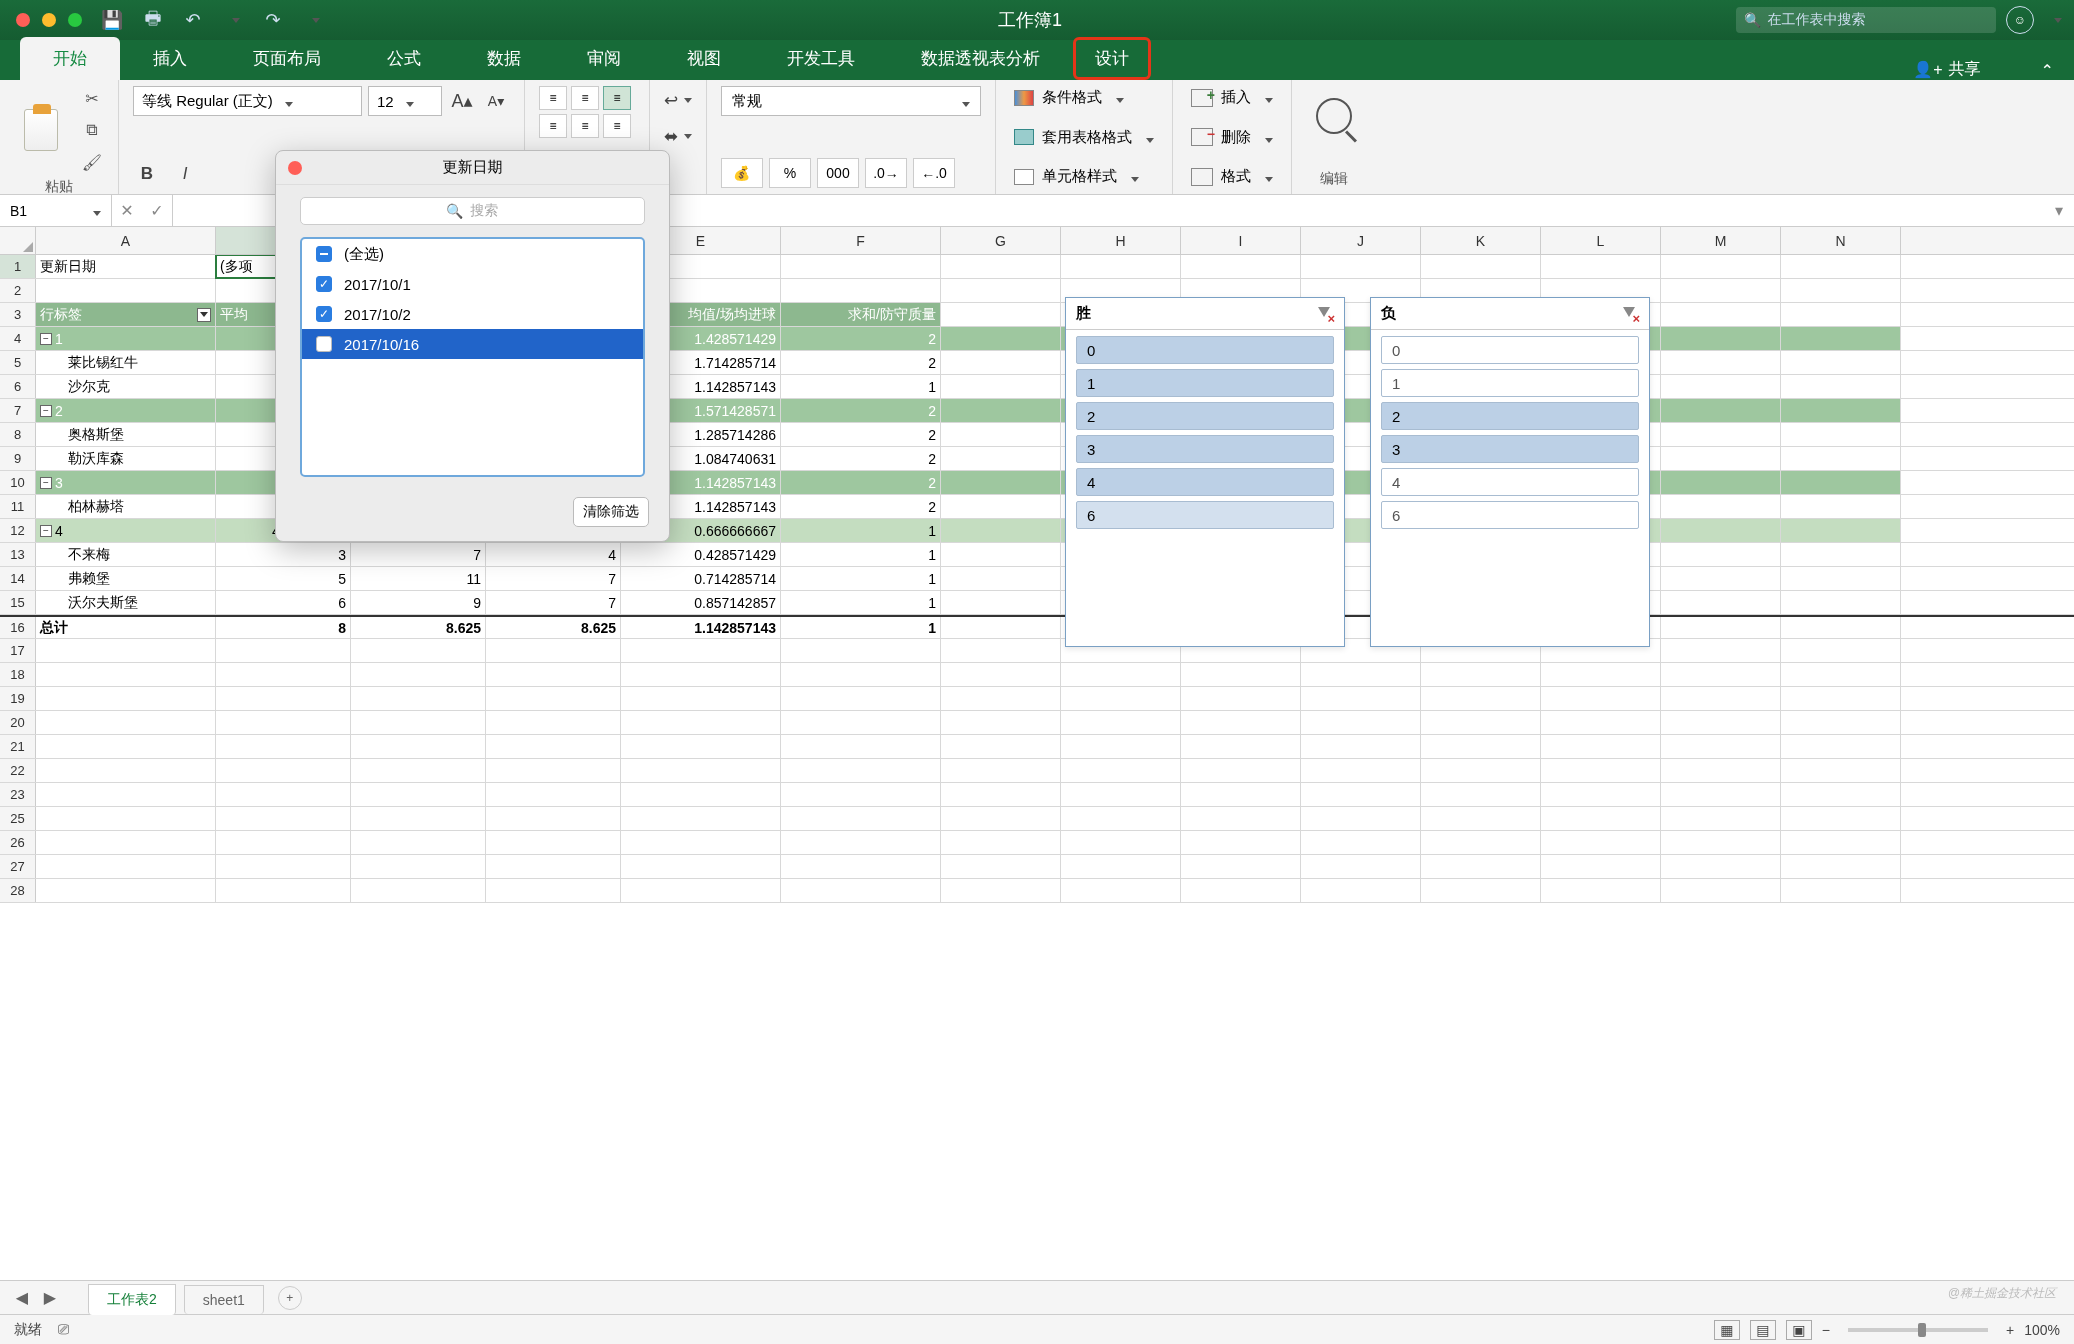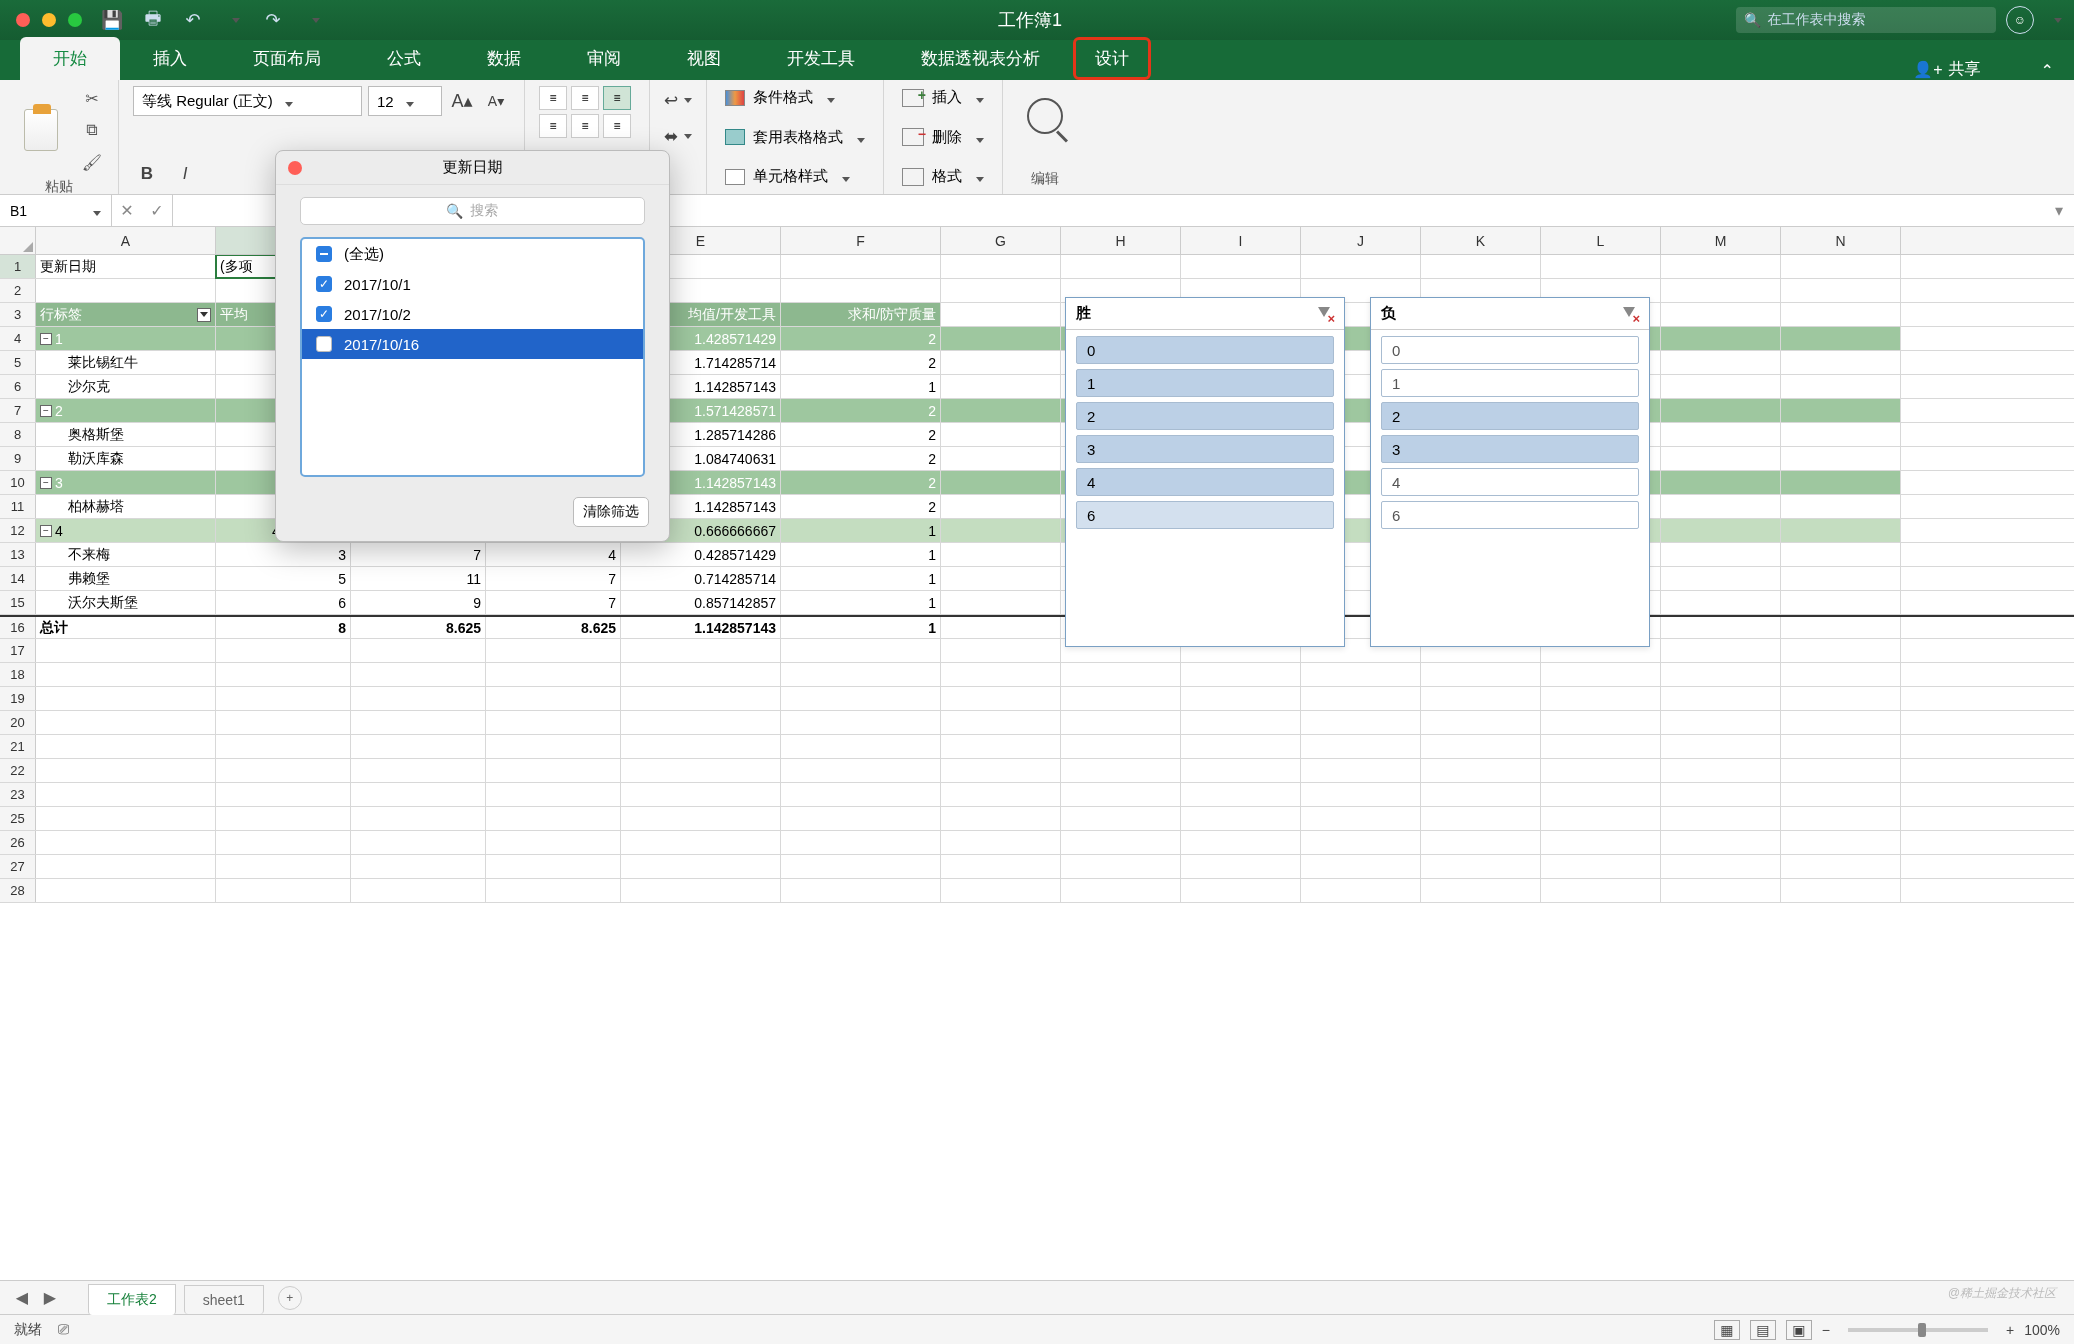--- a/index.html
+++ b/index.html
@@ -210,20 +210,33 @@
       <div class="fmt-btn">ab↻</div>
     </div>
   </div>
   <div class="rgroup">
     <div class="rgroup-h" style="flex-direction:column; gap:8px; align-items:flex-start;">
       <div class="fmt-btn tri-down">↩</div>
       <div class="fmt-btn tri-down">⬌</div>
     </div>
   </div>
   <div class="rgroup">
+    <div class="num-sel">
+        <span>常规</span>
+        <span class="tri-down"></span>
+      </div>
+    <div class="num-row2">
+      <div class="num-btn">💰</div>
+      <div class="num-btn">%</div>
+      <div class="num-btn">000</div>
+      <div class="num-btn">.0→</div>
+      <div class="num-btn">←.0</div>
+    </div>
+  </div>
+  <div class="rgroup">
     <div class="style-row">
         <div class="sq cf"></div>
         <span>条件格式</span>
         <span class="tri-down"></span>
       </div>
     <div class="style-row">
         <div class="sq tf"></div>
         <span>套用表格格式</span>
         <span class="tri-down"></span>
       </div>
@@ -322,21 +335,21 @@
       <div class="cell cL r "></div>
       <div class="cell cM r "></div>
       <div class="cell cN r "></div>
     </div>
     <div class="row subhead">
       <div class="row-h">3</div>
       <div class="cell cA" style="justify-content:space-between;">行标签<span class="filter-drop"></span></div>
       <div class="cell cB">平均</div>
       <div class="cell cC"></div>
       <div class="cell cD"></div>
-      <div class="cell cE r">均值/开发工具</div>
+      <div class="cell cE r">均值/场均进球</div>
       <div class="cell cF r">求和/防守质量</div>
       <div class="cell cG" style="background:#fff;"></div>
       <div class="cell cH" style="background:#fff;"></div>
       <div class="cell cI" style="background:#fff;"></div>
       <div class="cell cJ" style="background:#fff;"></div>
       <div class="cell cK" style="background:#fff;"></div>
       <div class="cell cL" style="background:#fff;"></div>
       <div class="cell cM" style="background:#fff;"></div>
       <div class="cell cN" style="background:#fff;"></div>
     </div>

